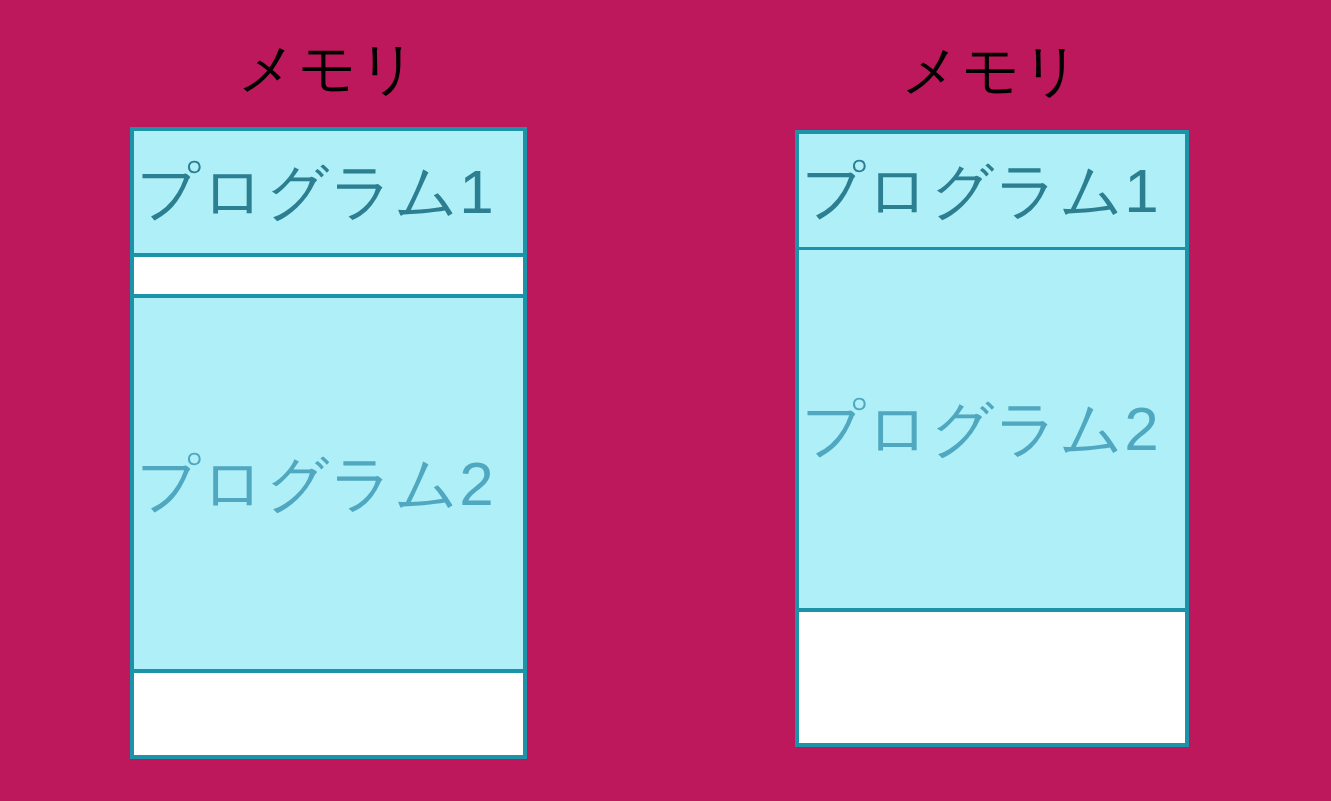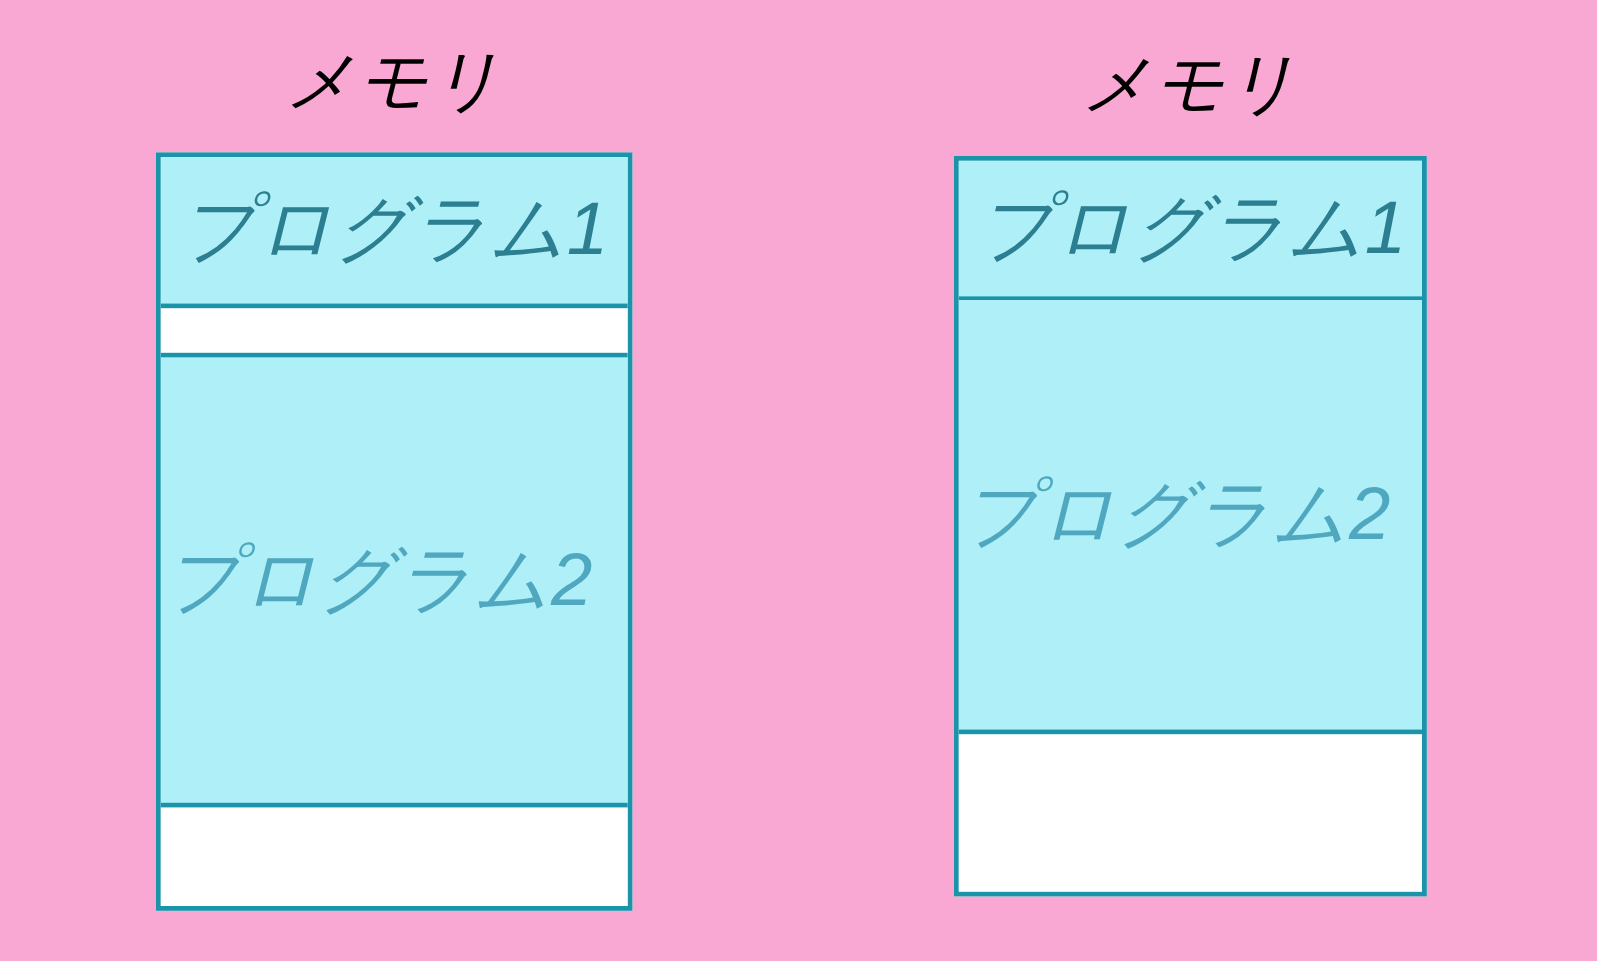--- a/index.html
+++ b/index.html
@@ -5,23 +5,22 @@
   html, body {
     margin: 0;
     padding: 0;
     background: #ffffff;
     font-family: "Liberation Sans", sans-serif;
   }
   .canvas {
     position: relative;
     width: 1331px;
     height: 801px;
-    background: #f9a8d4;
+    background: #be185d;
     overflow: hidden;
-    font-style: italic;
   }
   .diagram-title {
     position: absolute;
     text-align: center;
     font-size: 57px;
     line-height: 1.2;
     color: #000000;
     letter-spacing: 2px;
     white-space: nowrap;
   }
@@ -53,21 +52,21 @@
   .free-block {
     background: #ffffff;
   }
   .block-label {
     font-size: 62px;
     line-height: 1;
     letter-spacing: 1px;
     white-space: nowrap;
     padding-left: 3px;
   }
-  .label-p1 { color: #2C7E91; margin-left: 13px; }
+  .label-p1 { color: #2C7E91; }
   .label-p2 { color: #4FA8BF; }
 
   
   .box-left .b1 { height: 126px; }
   .box-left .b2 { height: 41px; border-bottom: 4px solid #1B93A8; }
   .box-left .b3 { height: 375px; }
   .box-left .b4 { flex: 1 1 auto; }
 
   
   .box-right .b1 { height: 116px; border-bottom: 3px solid #1B93A8; }

